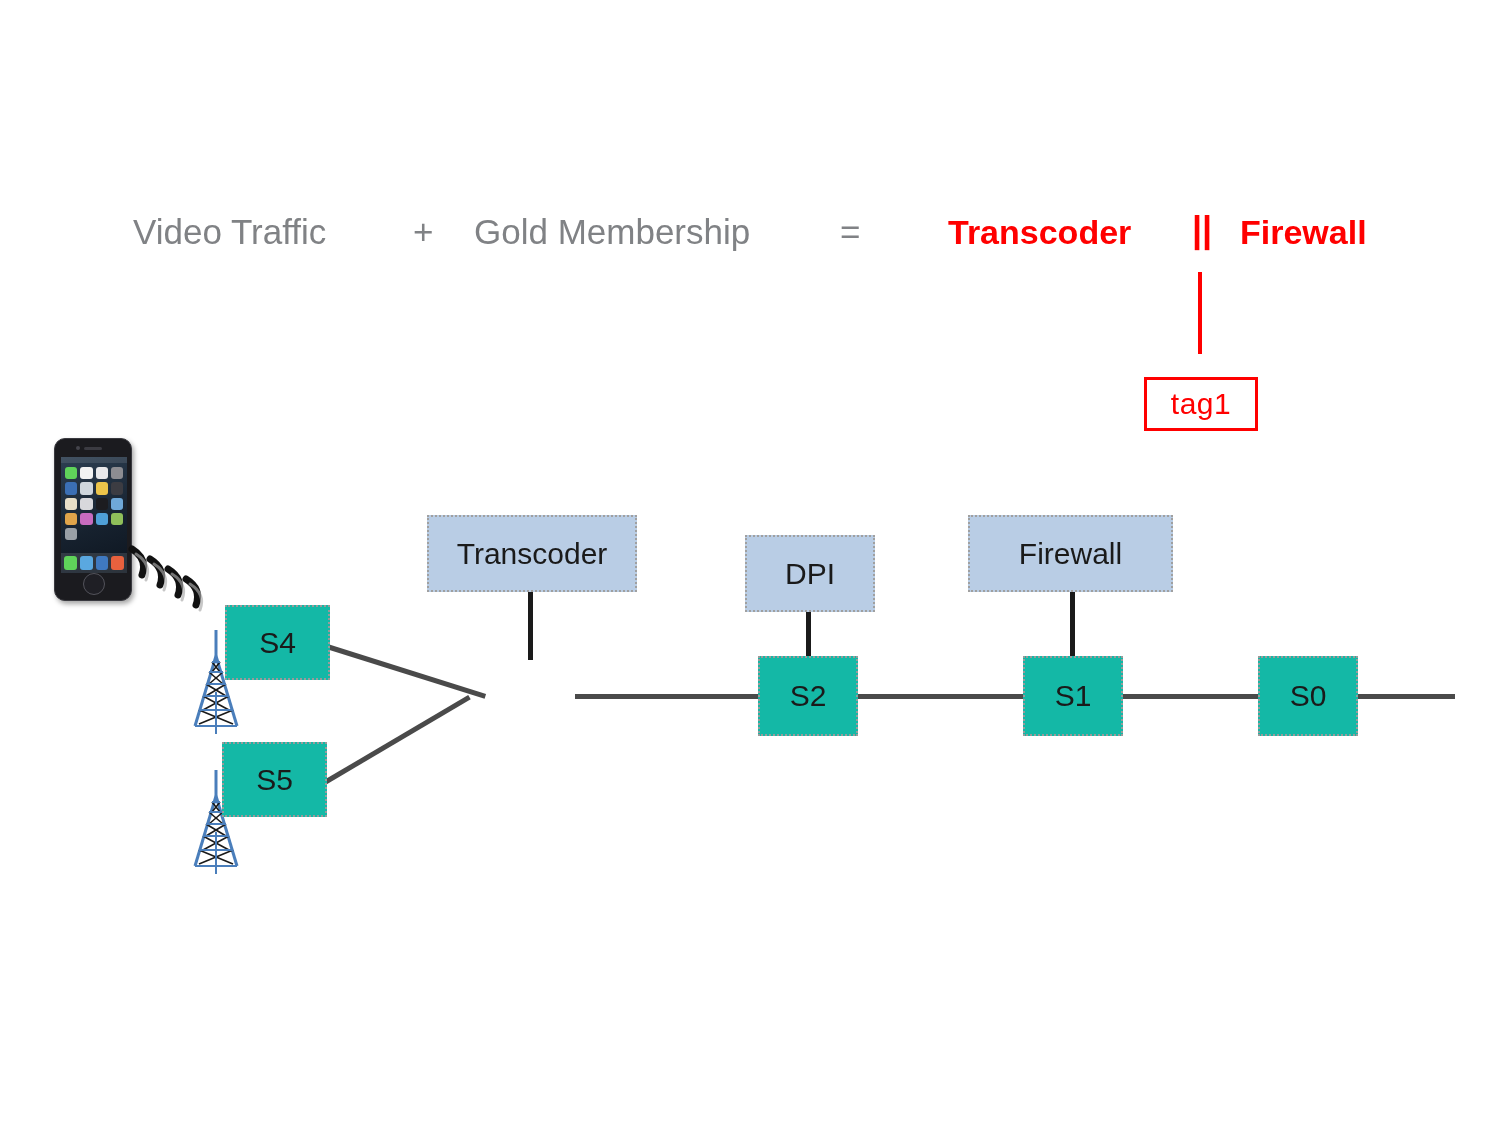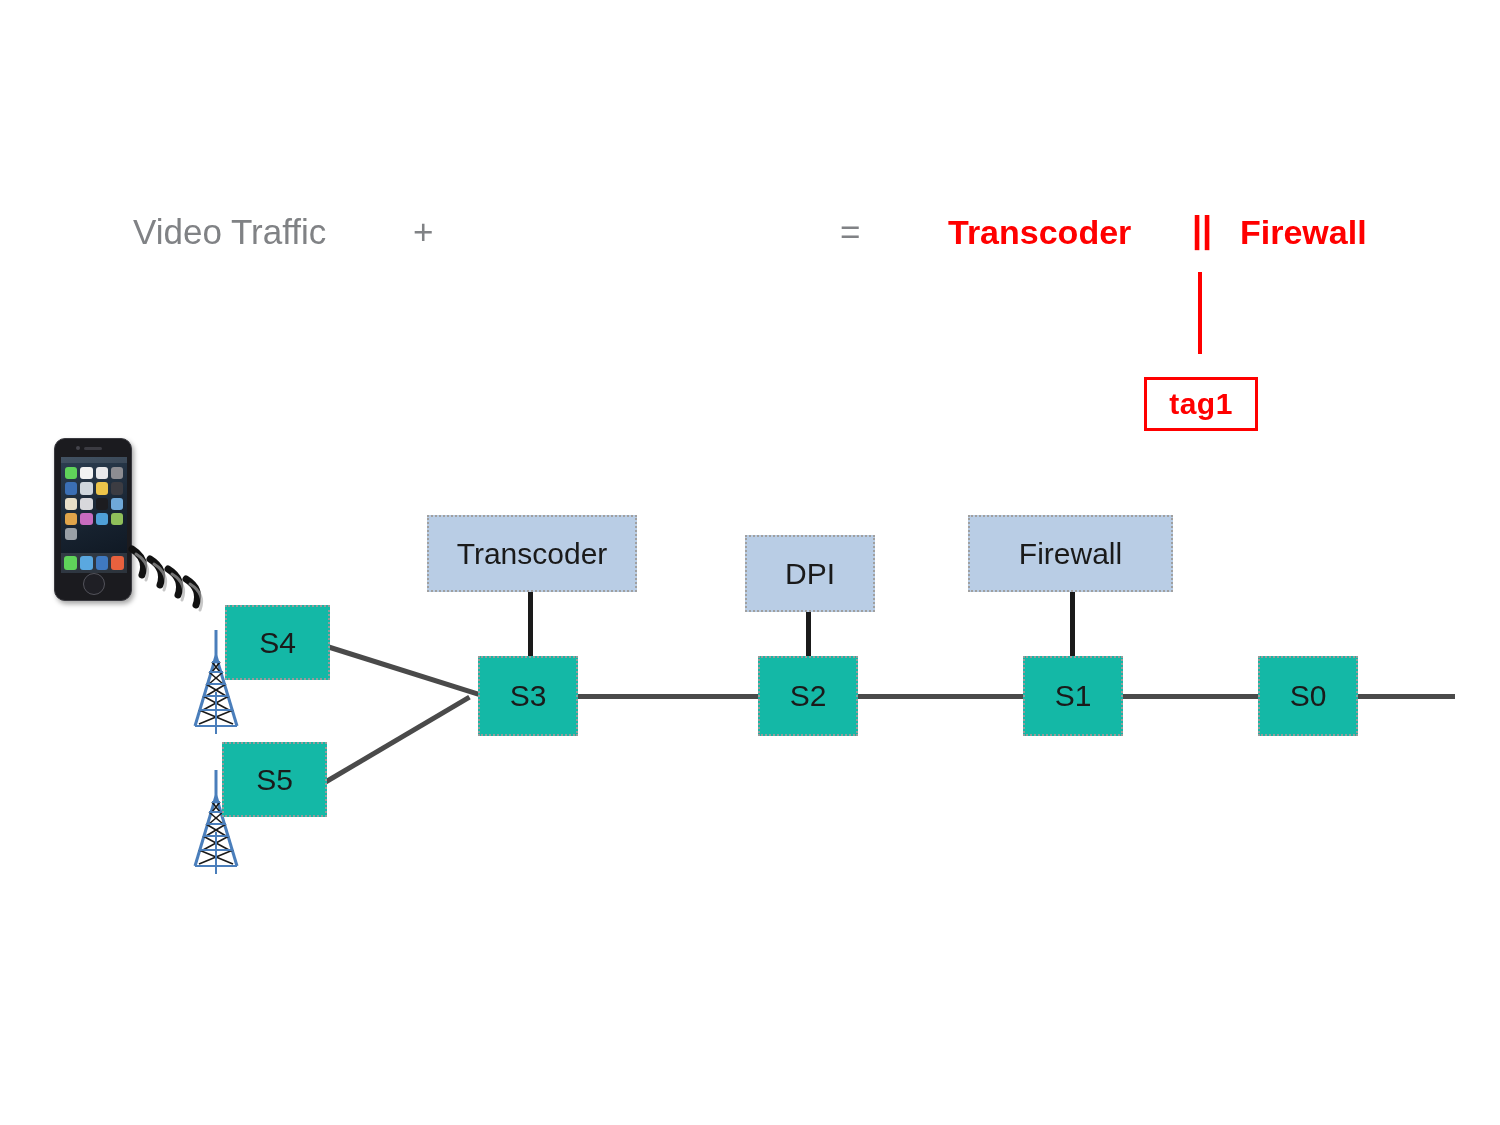--- a/index.html
+++ b/index.html
@@ -72,21 +72,21 @@
     height: 54px;
     border: 3px solid #ff0000;
     background: #ffffff;
     box-sizing: border-box;
     display: flex;
     align-items: center;
     justify-content: center;
   }
   .tag-label {
     font-size: 30px;
-    font-weight: bold;
+    font-weight: normal;
     color: #ff0000;
     letter-spacing: 0.5px;
   }
 
   
   .mbox {
     position: absolute;
     background: #b9cde5;
     border: 2px dotted #a0a0a0;
     box-sizing: border-box;
@@ -235,20 +235,21 @@
   }
 </style>
 </head>
 <body>
 
 <div id="canvas">
 
   <div class="policy-row">
     <div class="policy-term" id="term-video">Video Traffic</div>
     <div class="policy-op" id="op-plus">+</div>
+    <div class="policy-term" id="term-gold">Gold Membership</div>
     <div class="policy-op" id="op-equals">=</div>
     <div class="policy-result" id="res-transcoder">Transcoder</div>
     <div class="policy-result" id="res-or">||</div>
     <div class="policy-result" id="res-firewall">Firewall</div>
   </div>
 
   <div class="tag-connector"></div>
   <div class="tag-box">
     <span class="tag-label">tag1</span>
   </div>
@@ -385,23 +386,20 @@
   <div class="mbox" style="left:968px; top:515px; width:205px; height:77px;">
     <span class="mbox-label">Firewall</span>
   </div>
 
   <div class="sbox" style="left:225px; top:605px; width:105px; height:75px;">
     <span class="sbox-label">S4</span>
   </div>
   <div class="sbox" style="left:222px; top:742px; width:105px; height:75px;">
     <span class="sbox-label">S5</span>
   </div>
-  <div class="sbox" style="left:478px; top:656px; width:100px; height:80px;">
-    <span class="sbox-label">S3</span>
-  </div>
   <div class="sbox" style="left:758px; top:656px; width:100px; height:80px;">
     <span class="sbox-label">S2</span>
   </div>
   <div class="sbox" style="left:1023px; top:656px; width:100px; height:80px;">
     <span class="sbox-label">S1</span>
   </div>
   <div class="sbox" style="left:1258px; top:656px; width:100px; height:80px;">
     <span class="sbox-label">S0</span>
   </div>
 

